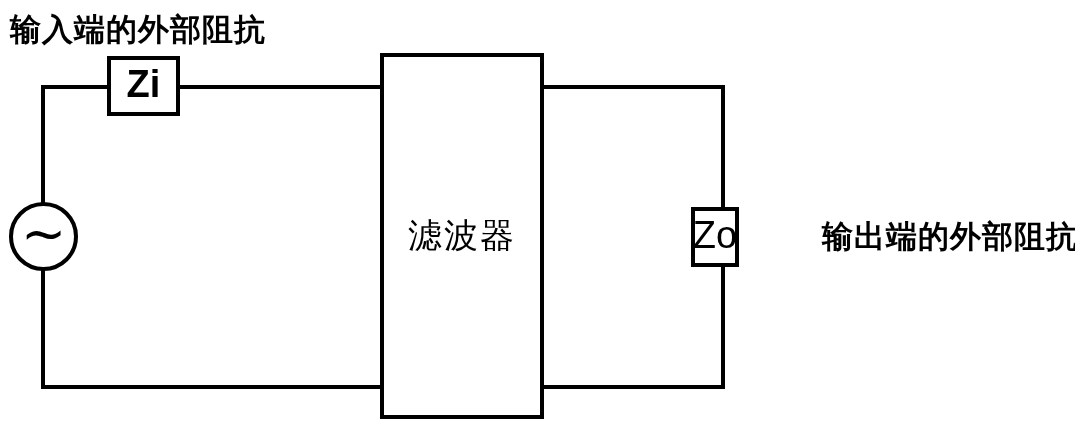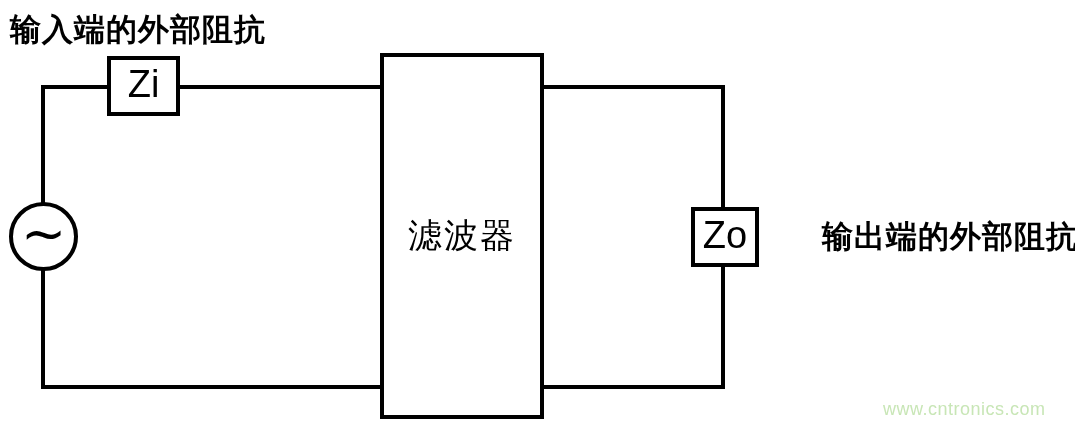--- a/index.html
+++ b/index.html
@@ -22,23 +22,23 @@
   }
   .comp-box {
     position: absolute;
     box-sizing: border-box;
     border: 4px solid #000000;
     background: #ffffff;
     display: flex;
     align-items: center;
     justify-content: center;
   }
-  .zi-box   { left: 107px; top: 56px;  width: 73px;  height: 60px; }
+  .zi-box   { left: 107px; top: 56px;  width: 73px;  height: 60px; font-weight: bold; }
   .filter-box { left: 380px; top: 53px; width: 164px; height: 366px; }
-  .zo-box   { left: 691px; top: 207px; width: 68px;  height: 60px; }
+  .zo-box   { left: 691px; top: 207px; width: 48px;  height: 60px; }
 
   .z-label {
     font-size: 38px;
     line-height: 1;
     padding-bottom: 4px;
   }
   .filter-label {
     font-size: 34px;
     letter-spacing: 2px;
   }
@@ -104,15 +104,14 @@
     <span class="filter-label">滤波器</span>
   </div>
 
   <div class="comp-box zo-box">
     <span class="z-label">Zo</span>
   </div>
 
   <div class="label-text input-label">输入端的外部阻抗</div>
   <div class="label-text output-label">输出端的外部阻抗</div>
 
-  <div class="watermark">www.cntronics.com</div>
 
 </div>
 
 </body></html>

